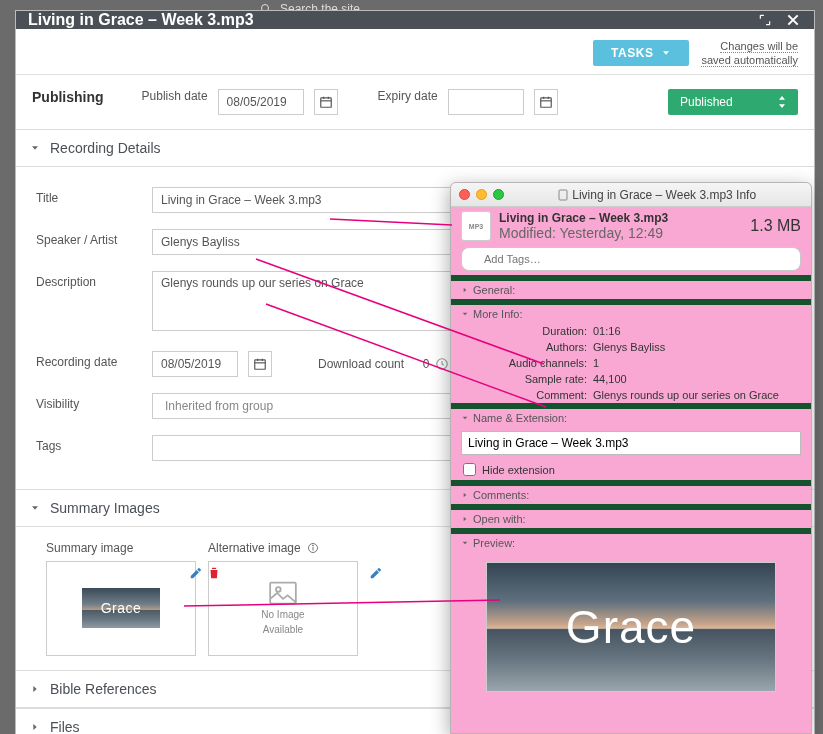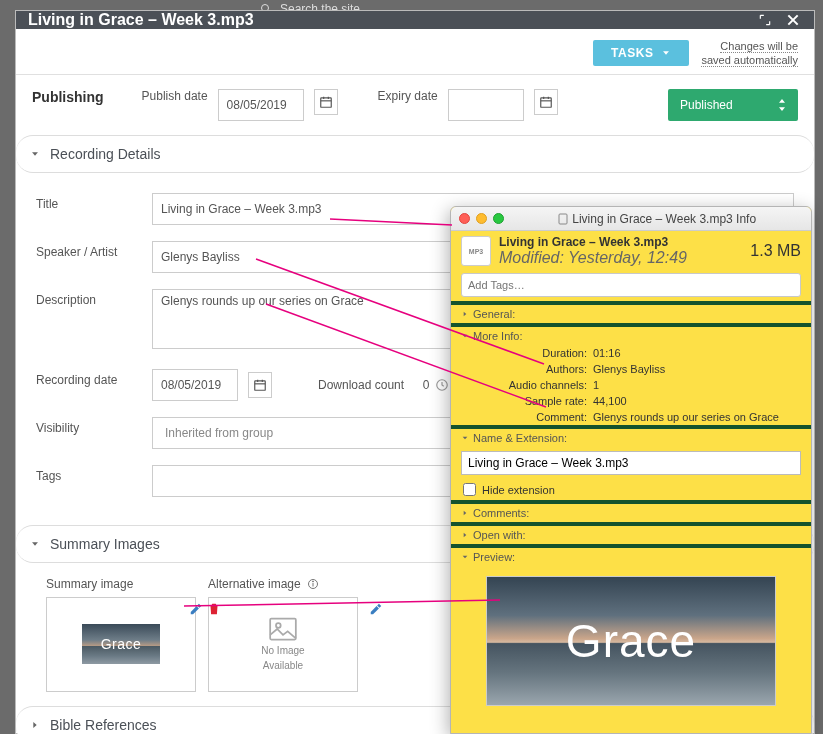--- a/index.html
+++ b/index.html
@@ -69,42 +69,41 @@
   .autosave span { border-bottom: 1px dotted #888; }
   .section-hdr {
     border-top: 1px solid #ddd;
     border-bottom: 1px solid #ddd;
     padding: 10px 14px;
     font-size: 14px;
     color: #4b5057;
     display:flex;align-items:center;gap:10px;
     cursor:pointer;
     background:#fff;
-    border-radius:17px;
   }
   .pub-row {
     display: flex;
     gap: 10px;
     padding: 14px 16px;
   }
   .pub-row .lbl-strong {
     font-weight: 700;
     font-size: 14px;
     color: #333;
   }
   .pub-row .lbl {
     font-size: 12px;
     color: #555;
   }
   .txt {
     border: 1px solid #ccc;
     padding: 4px 8px;
     font-size: 12px;
     color: #555;
-    height: 32px;
+    height: 26px;
     background:#fff;
   }
   .date-ic {
     width:24px;height:26px;border:1px solid #ccc;display:flex;align-items:center;justify-content:center;color:#555;
   }
   .spacer { flex:1; }
   .status {
     background:#2ea96f;color:#fff;padding:5px 12px;font-size:12px;width:130px;display:flex;justify-content:space-between;align-items:center;border-radius:2px;
   }
   .body {
@@ -138,46 +137,46 @@
   .grace-thumb {
     width:78px;height:40px;position:relative;overflow:hidden;
     background:linear-gradient(to bottom,#3a4a58 0%,#6e7d88 40%,#b89b84 55%,#4c5a63 56%,#6a7a85 80%,#8e9aa3 100%);
     display:flex;align-items:center;justify-content:center;color:#fff;font-size:14px;font-weight:300;letter-spacing:.5px;
   }
   .noimg{display:flex;flex-direction:column;align-items:center;color:#888;font-size:10px;gap:4px;}
   .chev svg{transition:.2s}
   
   .macpanel {
     position:absolute;left:450px;top:182px;width:362px;bottom:0;
-    background:#fde047;border:1px solid #b5b5b5;border-radius:6px 6px 0 0;
+    background:#f9a8d4;border:1px solid #b5b5b5;border-radius:6px 6px 0 0;
     box-shadow: -2px 4px 18px rgba(0,0,0,.3);
     font-size:11px;color:#333;
-    display:flex;flex-direction:column;overflow:hidden;margin-top:24px;
+    display:flex;flex-direction:column;overflow:hidden;
   }
   .mac-title{
     height:24px;display:flex;align-items:center;padding:0 8px;gap:6px;border-bottom:1px solid #ccc;
     background:linear-gradient(#f5f5f5,#e6e6e6);
   }
   .dot{width:11px;height:11px;border-radius:50%;}
   .d-r{background:#ff5f57;border:1px solid #e24640;}
   .d-y{background:#febc2e;border:1px solid #e0a020;}
   .d-g{background:#28c840;border:1px solid #1fa032;}
   .mac-title-text{flex:1;text-align:center;font-size:12px;color:#444;}
   .mac-file{
     display:flex;padding:4px 10px 2px;align-items:center;gap:8px;
   }
   .mp3ic{width:30px;height:30px;border:1px solid #ccc;border-radius:3px;background:#fff;display:flex;align-items:center;justify-content:center;font-size:7px;color:#888;font-weight:700;}
   .mac-file-main{flex:1;}
   .mac-file-name{font-weight:700;font-size:12px;}
-  .mac-file-mod{font-size:16px;color:#666;font-style:italic;}
+  .mac-file-mod{font-size:14px;color:#666;}
   .mac-file-size{font-size:16px;color:#333;}
   .mac-tags{margin:4px 10px;}
-  .mac-tags input{width:100%;padding:5px 6px;border:1px solid #c8c8c8;border-radius:3px;background:#fff;font-size:11px;}
+  .mac-tags input{width:100%;padding:5px 22px;border:1px solid #c8c8c8;border-radius:8px;background:#fff;font-size:11px;}
   .mac-disc{
-    border-top:4px solid #14532d;padding:3px 10px;color:#555;font-size:11px;display:flex;align-items:center;gap:4px;cursor:pointer;
+    border-top:6px solid #14532d;padding:3px 10px;color:#555;font-size:11px;display:flex;align-items:center;gap:4px;cursor:pointer;
   }
   .mac-disc.open svg{transform:rotate(90deg);}
   .mac-kv{padding:2px 10px 2px 44px;font-size:11px;display:flex;}
   .mac-kv .k{width:92px;text-align:right;color:#333;margin-right:6px;}
   .mac-kv .v{color:#333;}
   .mac-name-input{margin:4px 10px;}
   .mac-name-input input{width:100%;border:1px solid #bbb;background:#fff;padding:4px 6px;font-size:12px;}
   .mac-check{padding:4px 12px;font-size:11px;display:flex;align-items:center;gap:6px;}
   .mac-preview{padding:10px;display:flex;justify-content:center;}
   .grace-big{

